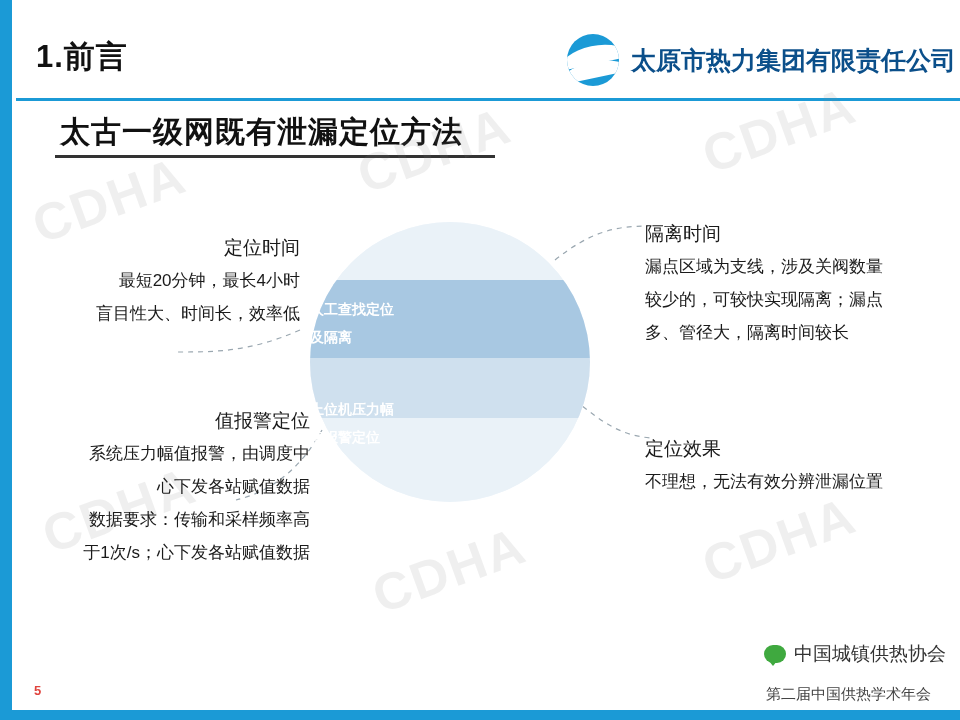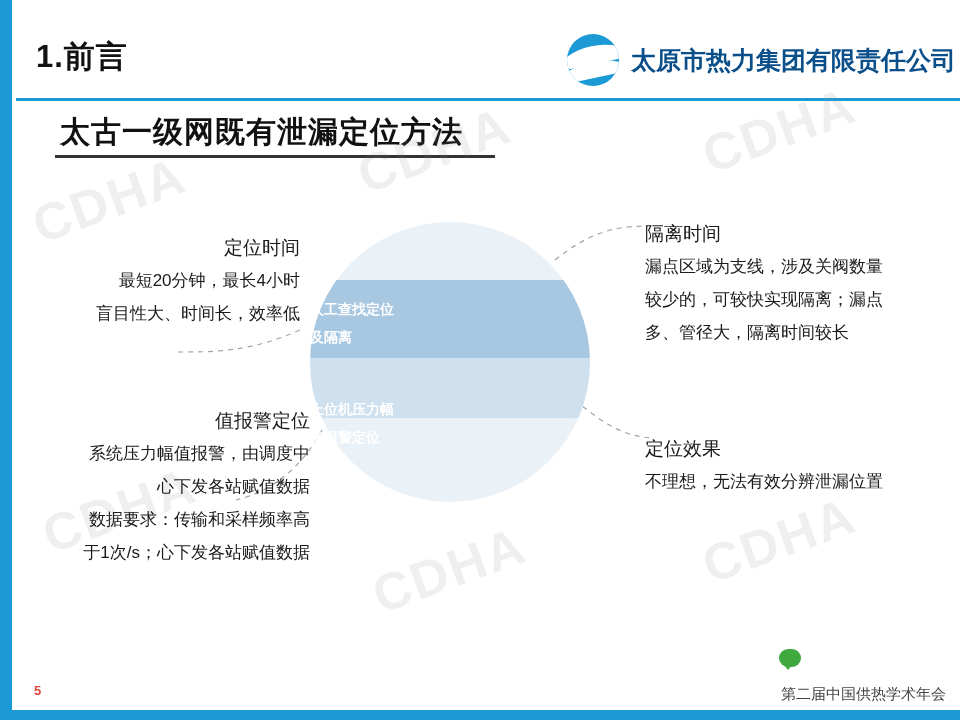--- a/index.html
+++ b/index.html
@@ -353,18 +353,19 @@
 
   <div class="txt blk-effect">
     <div class="hd-line">定位效果</div>
     <div>不理想，无法有效分辨泄漏位置</div>
   </div>
 
   <div class="page-num">5</div>
   <div class="footer-right">
     <div class="footer-line1">
       <span class="wechat-icon"></span>
+      <span>中国城镇供热协会</span>
     </div>
     <div class="footer-line2">第二届中国供热学术年会</div>
   </div>
   <div class="footer-bar"></div>
 
 </div>
 
 </body></html>

